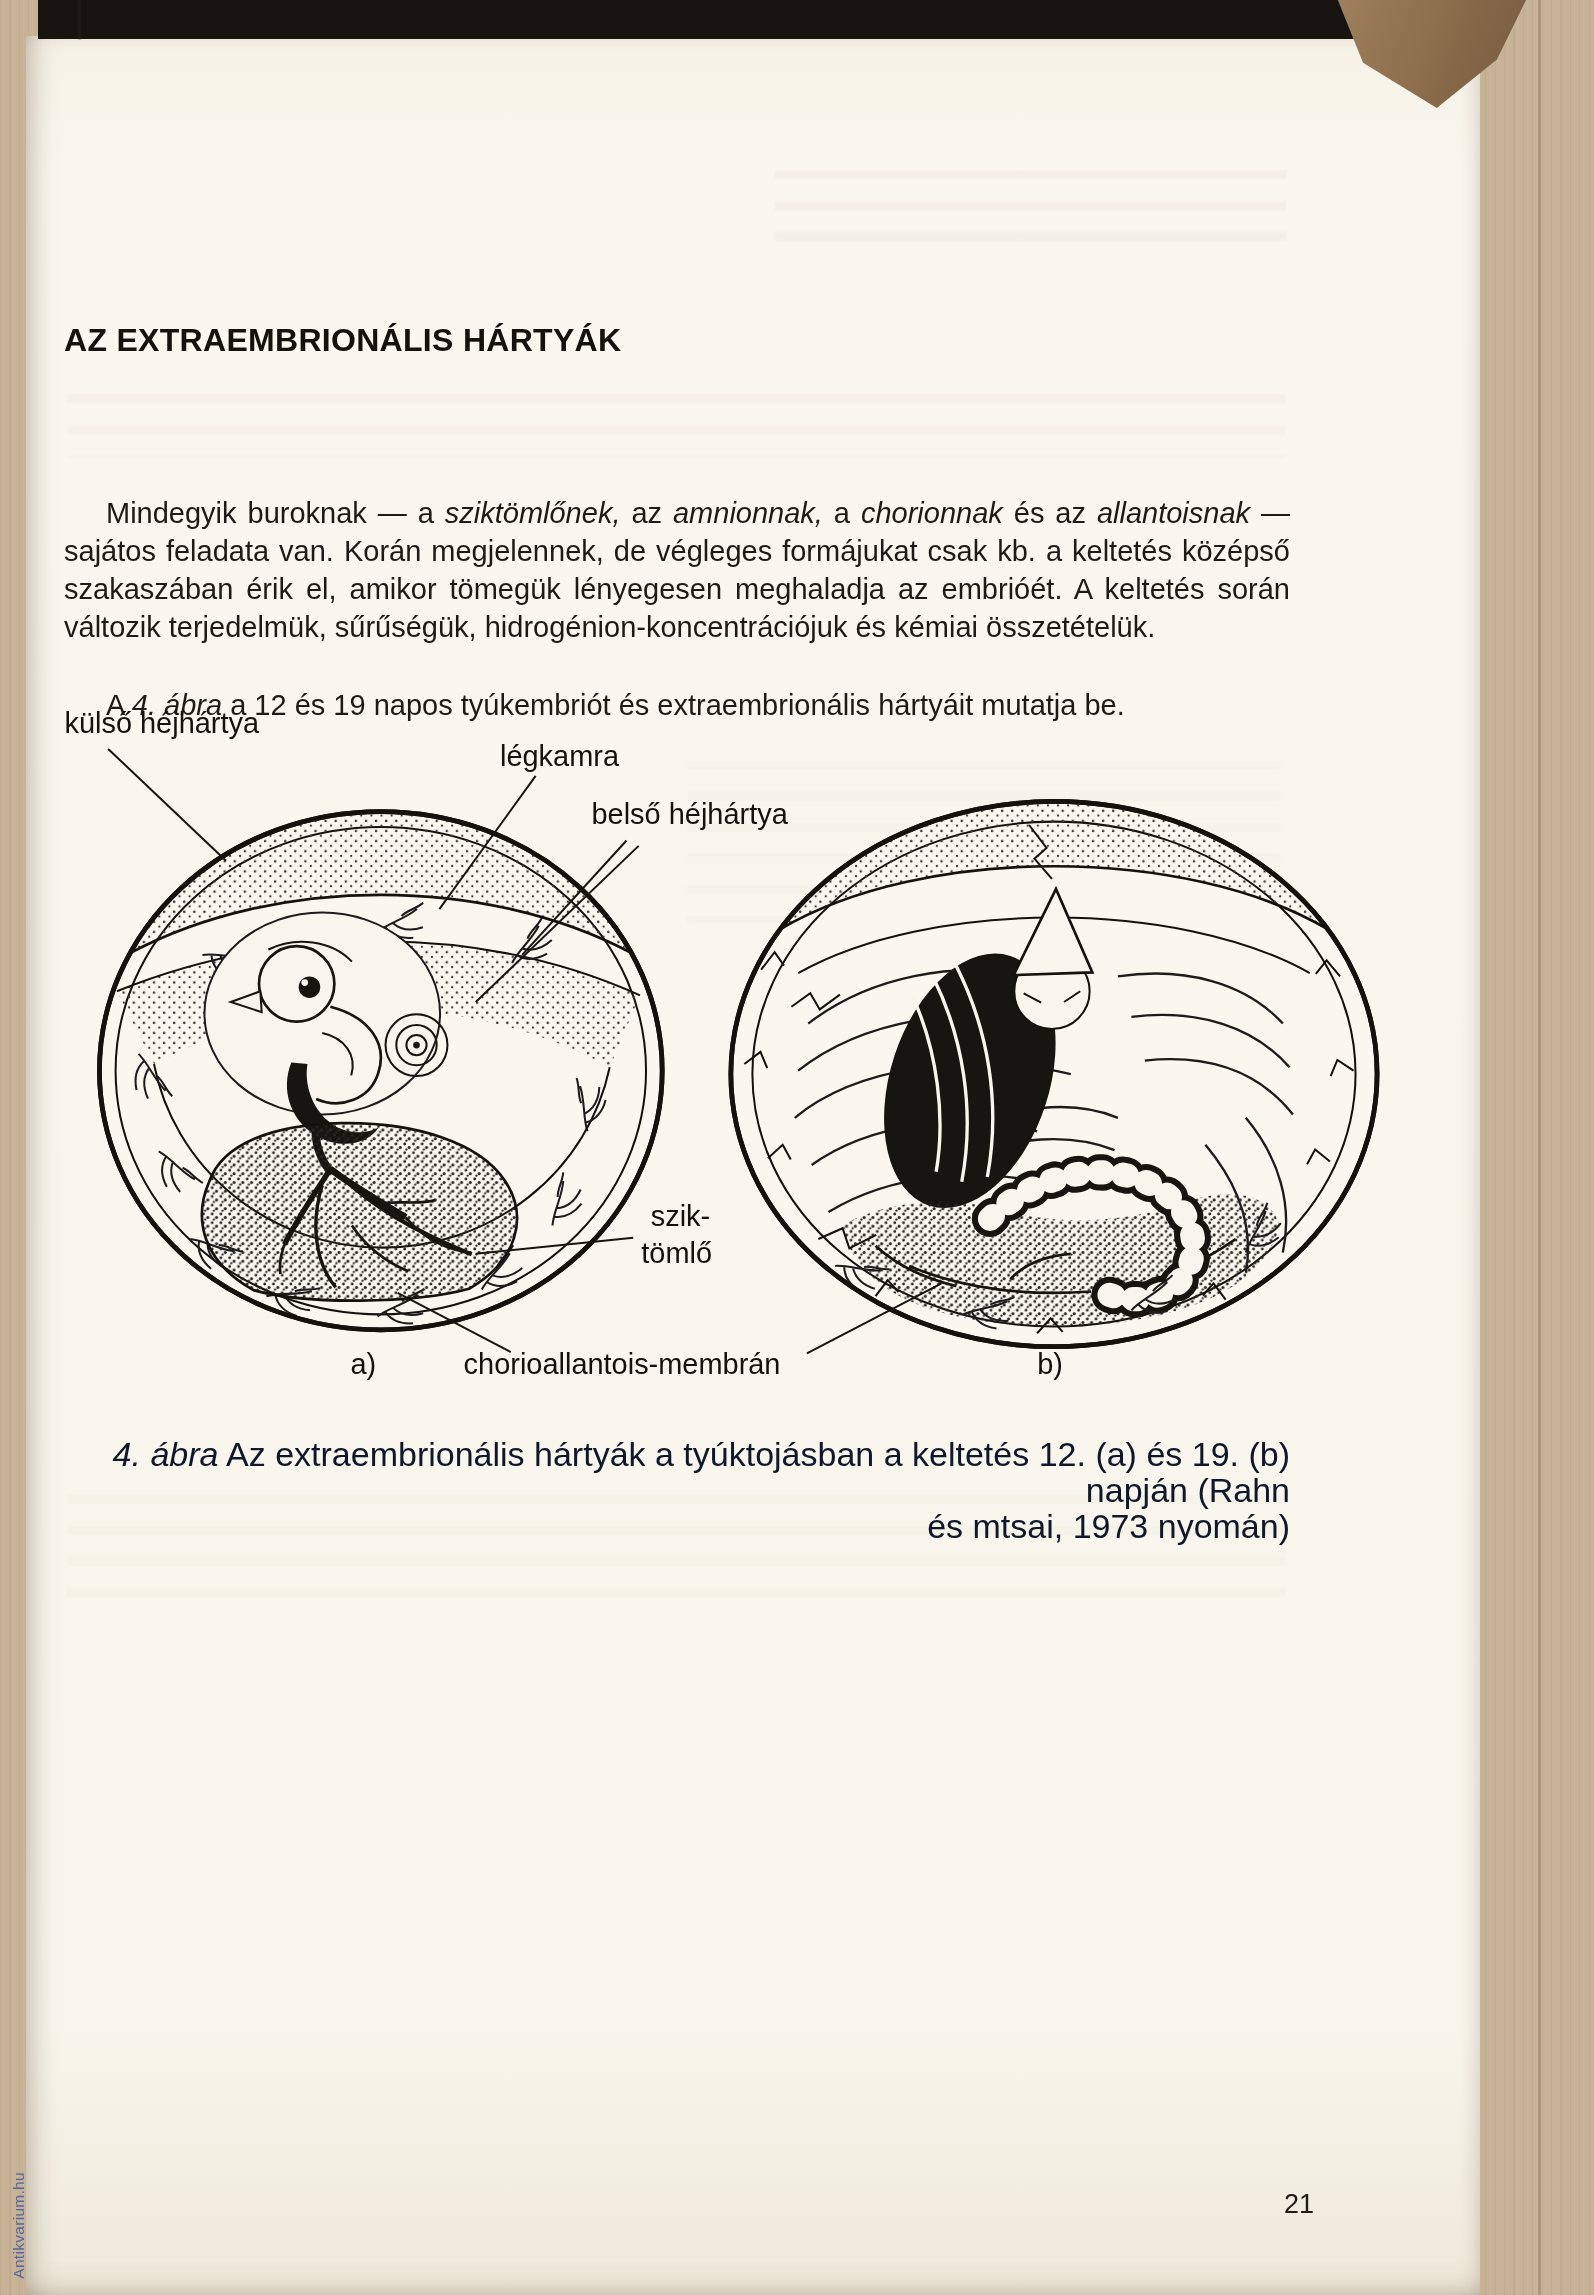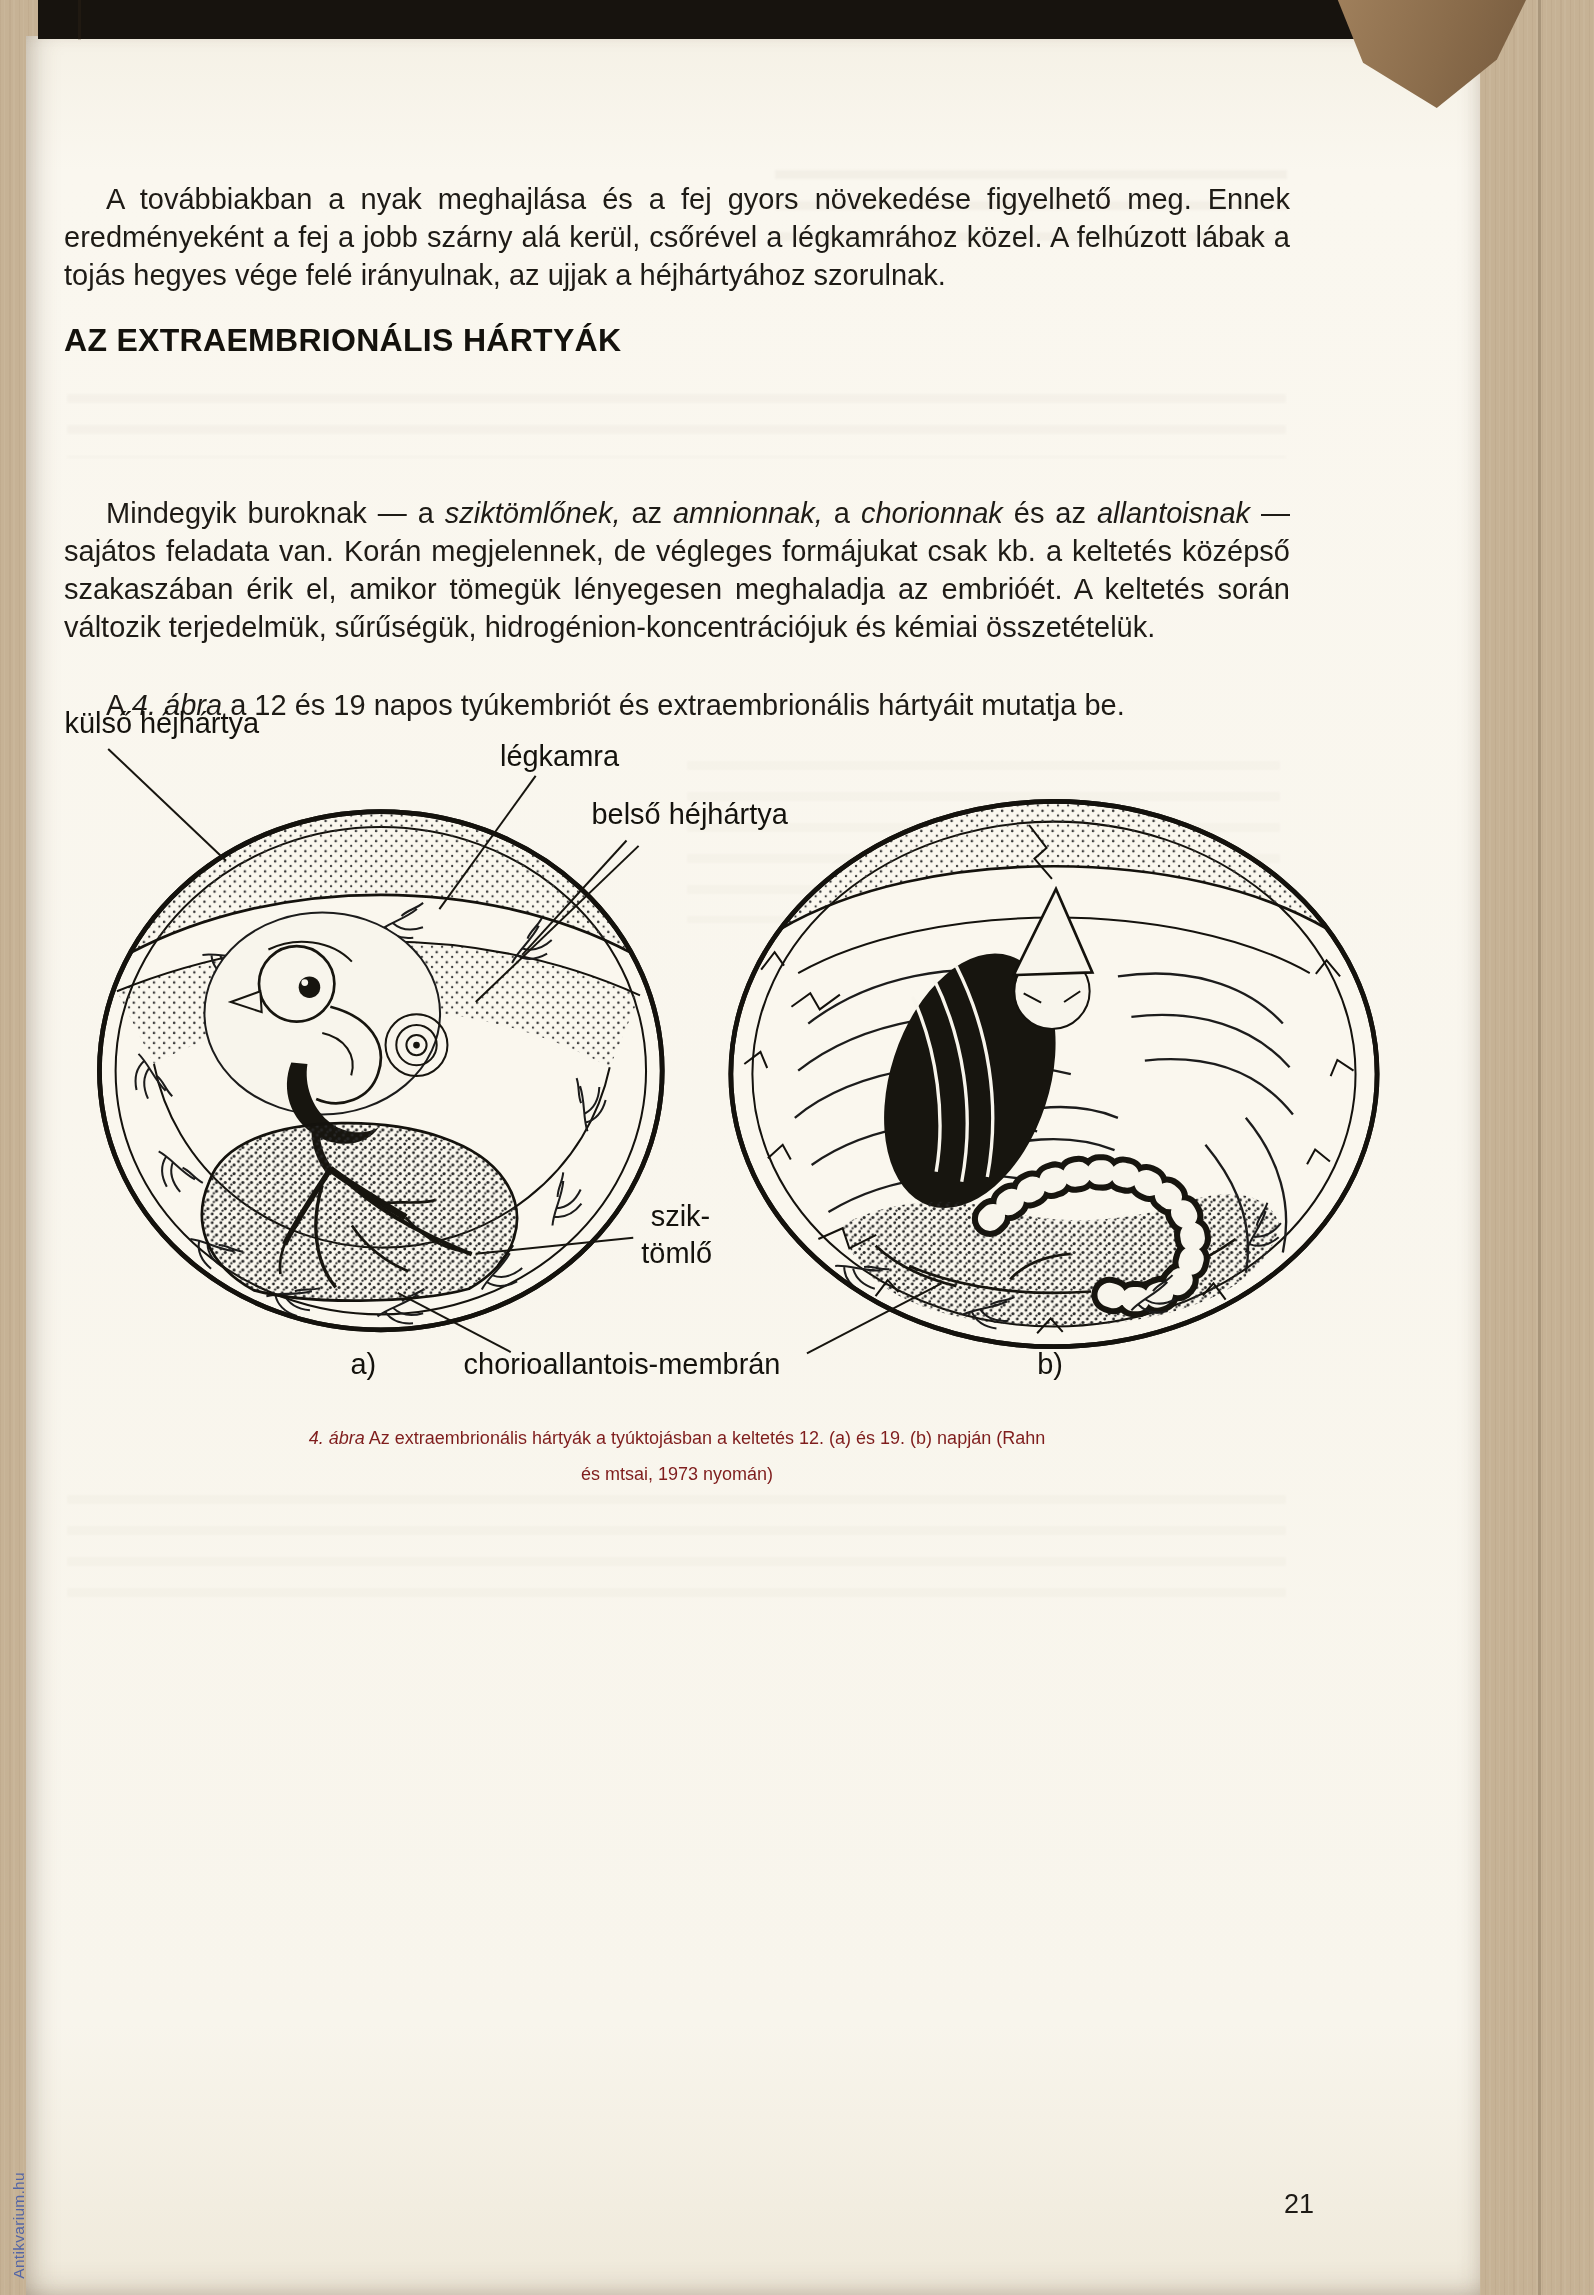--- a/index.html
+++ b/index.html
@@ -34,21 +34,21 @@
     text-align:justify;
   }
   .indent{text-indent:42px;}
   em{font-style:italic;}
   .heading{
     position:absolute;left:64px;top:295px;
     font-size:32px;font-weight:bold;color:#14120d;letter-spacing:0.3px;
   }
   .caption{
     position:absolute;left:64px;top:1402px;width:1226px;
-    font-size:18px;line-height:36px;text-align:center;color:#7f1d1d;
+    font-size:34px;line-height:36px;text-align:right;color:#0f172a;
   }
   .pagenum{
     position:absolute;left:64px;top:2189px;width:1250px;
     text-align:right;font-size:27px;color:#1e1b16;
   }
   .watermark{
     position:absolute;left:-39px;top:2212px;width:116px;height:17.5px;
     transform:rotate(-90deg);
     color:#4059aa;font-size:15.5px;letter-spacing:0.3px;opacity:.85;white-space:nowrap;
   }
@@ -69,21 +69,20 @@
   <div class="cover-bar"></div>
   <div class="cover-corner"></div>
   <div class="seam seam-left"></div>
   <div class="seam seam-right"></div>
 
   <div class="bleed" style="left:775px;top:170px;width:512px;height:81px;"></div>
   <div class="bleed" style="left:67px;top:394px;width:1219px;height:64px;opacity:.35;"></div>
   <div class="bleed" style="left:687px;top:761px;width:593px;height:162px;opacity:.3;"></div>
   <div class="bleed" style="left:67px;top:1495px;width:1219px;height:121px;opacity:.3;"></div>
 
-  <p class="bodytext indent" style="top:151px;">A továbbiakban a nyak meghajlása és a fej gyors növekedése figyelhető meg. Ennek eredményeként a fej a jobb szárny alá kerül, csőrével a légkamrához közel. A felhúzott lábak a tojás hegyes vége felé irányulnak, az ujjak a héjhártyához szorulnak.</p>
 
   <h2 class="heading">AZ EXTRAEMBRIONÁLIS HÁRTYÁK</h2>
 
 
   <p class="bodytext indent" style="top:465px;"><span>Mindegyik buroknak — a </span><em>sziktömlőnek,</em><span> az </span><em>amnionnak,</em><span> a </span><em>chorionnak</em><span> és az </span><em>allantoisnak</em><span> — sajátos feladata van. Korán megjelennek, de végleges formájukat csak kb. a keltetés középső szakaszában érik el, amikor tömegük lényegesen meghaladja az embrióét. A keltetés során változik terjedelmük, sűrűségük, hidrogénion-koncentrációjuk és kémiai összetételük.</span></p>
 
   <p class="bodytext indent" style="top:657px;"><span>A </span><em>4. ábra</em><span> a 12 és 19 napos tyúkembriót és extraembrionális hártyáit mutatja be.</span></p>
 
   <svg class="figure-svg" viewBox="0 0 2368 1080">
     <defs>

